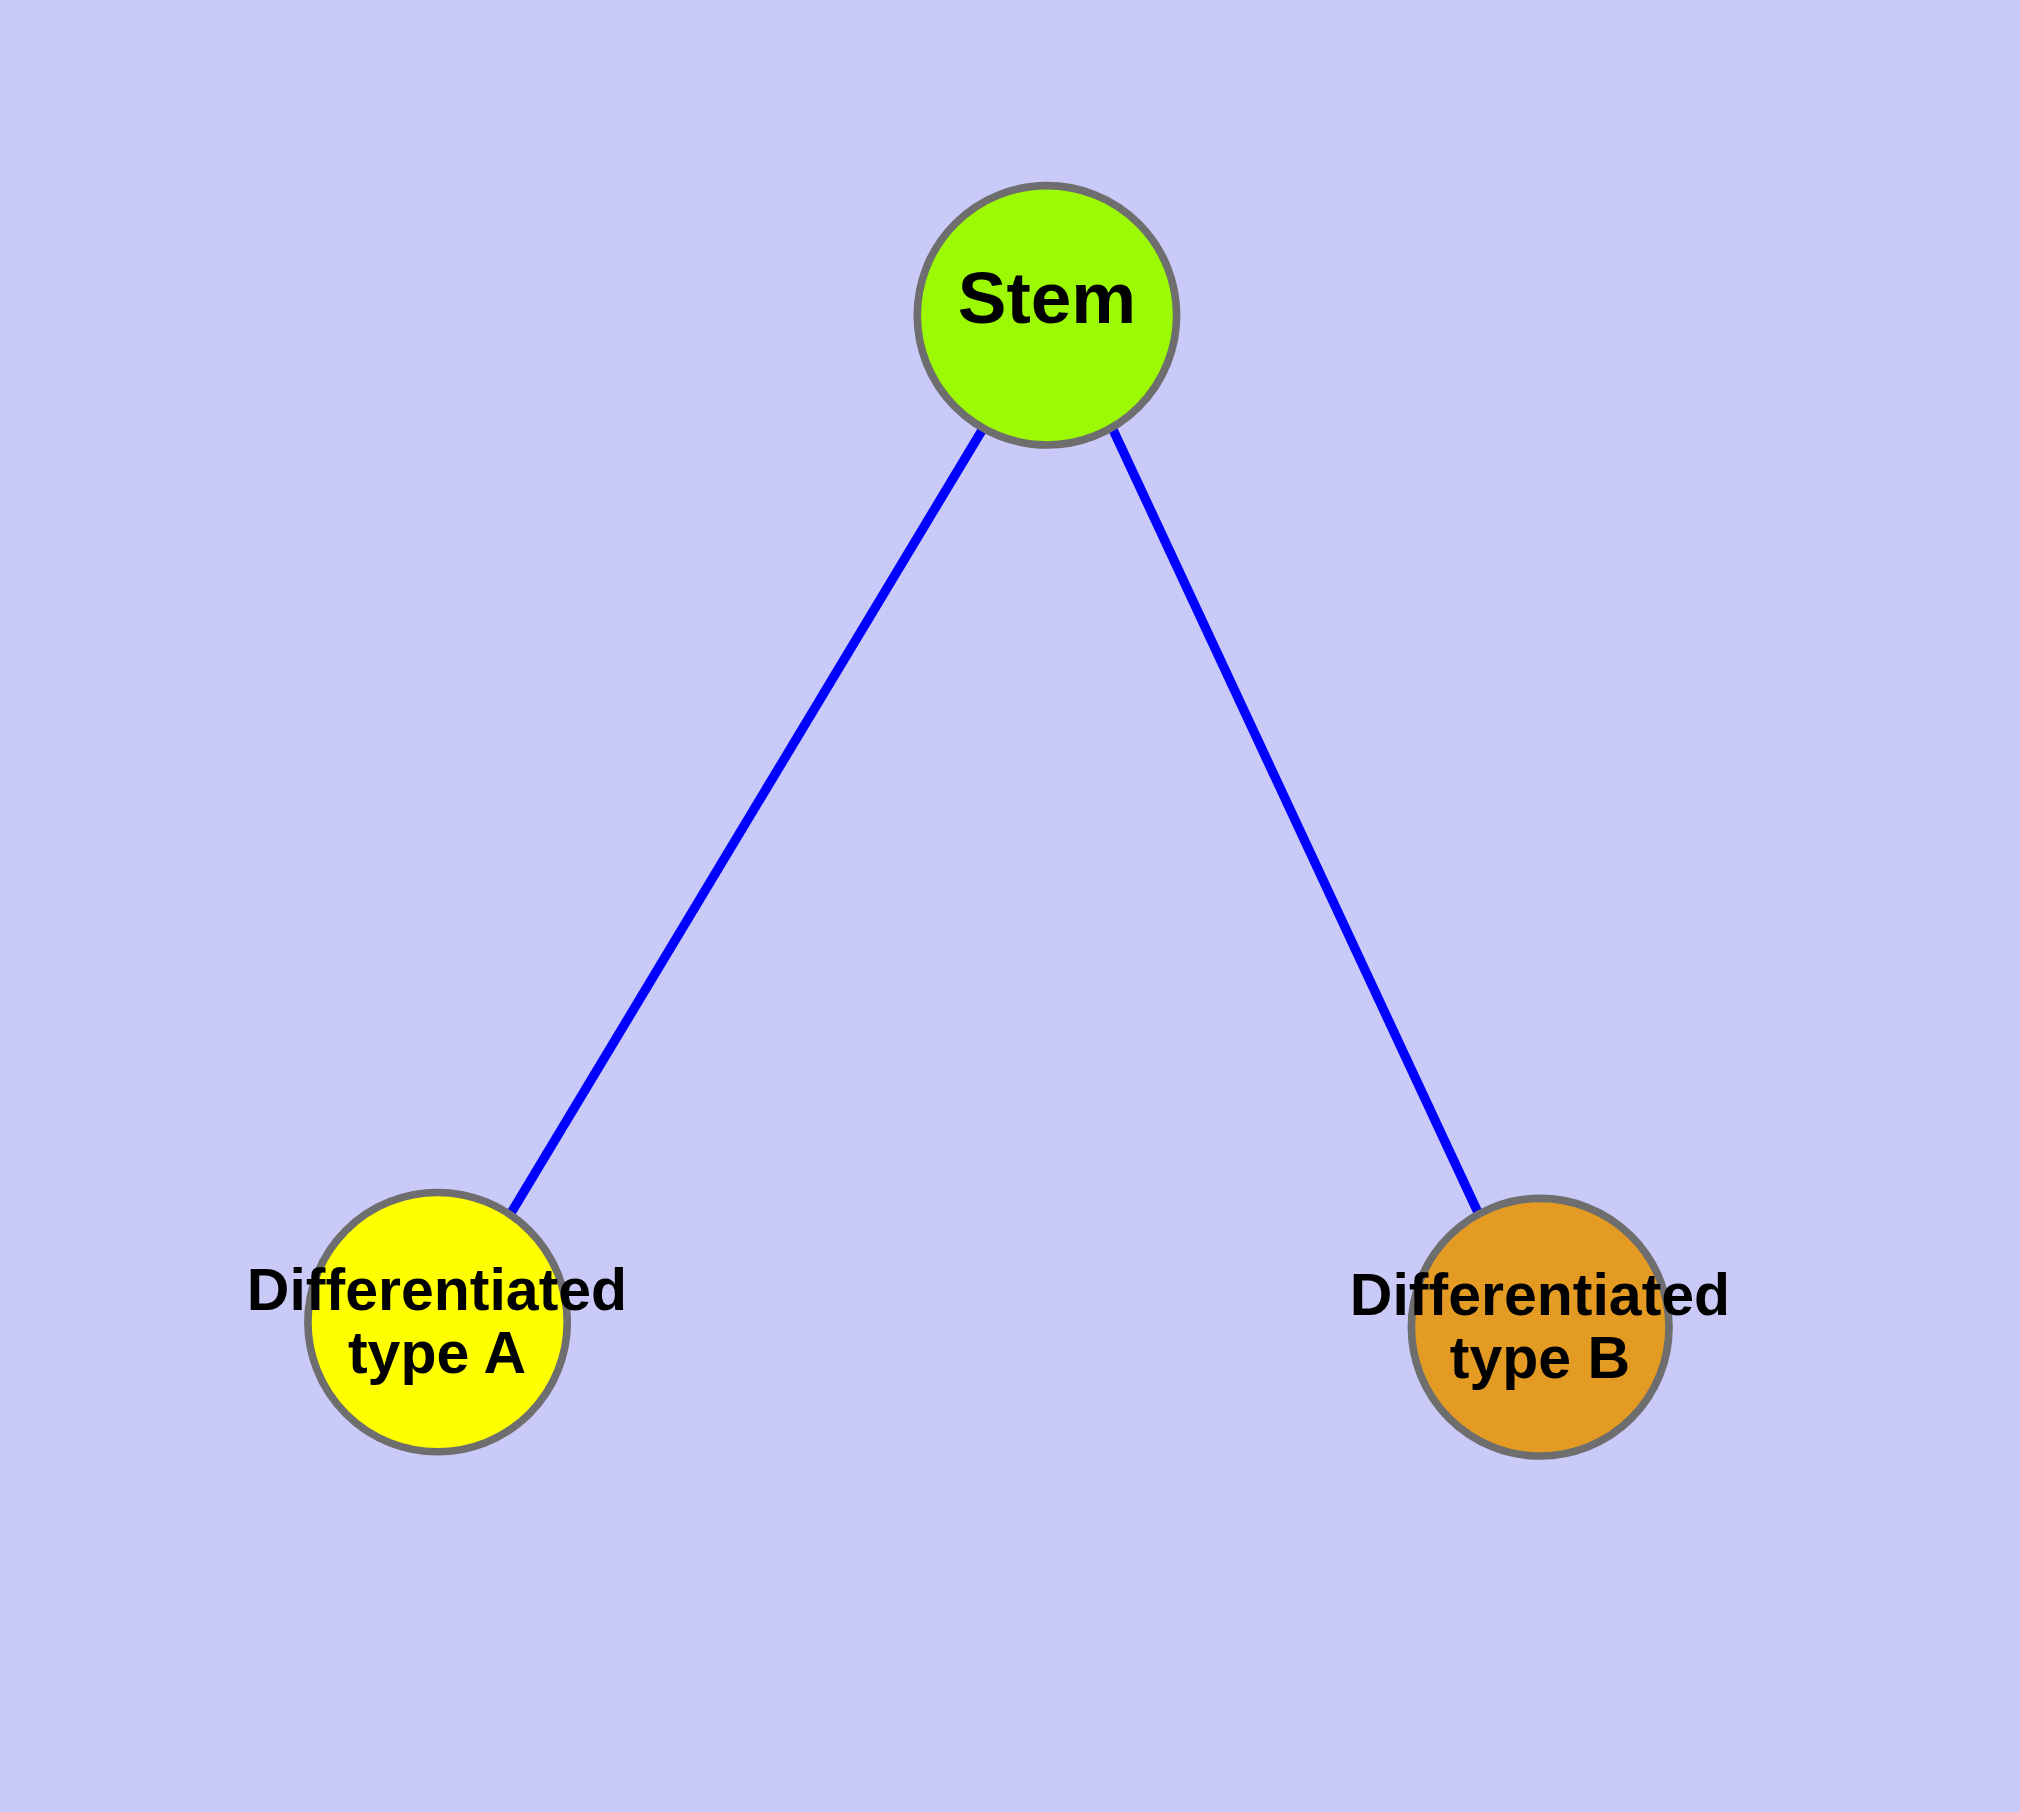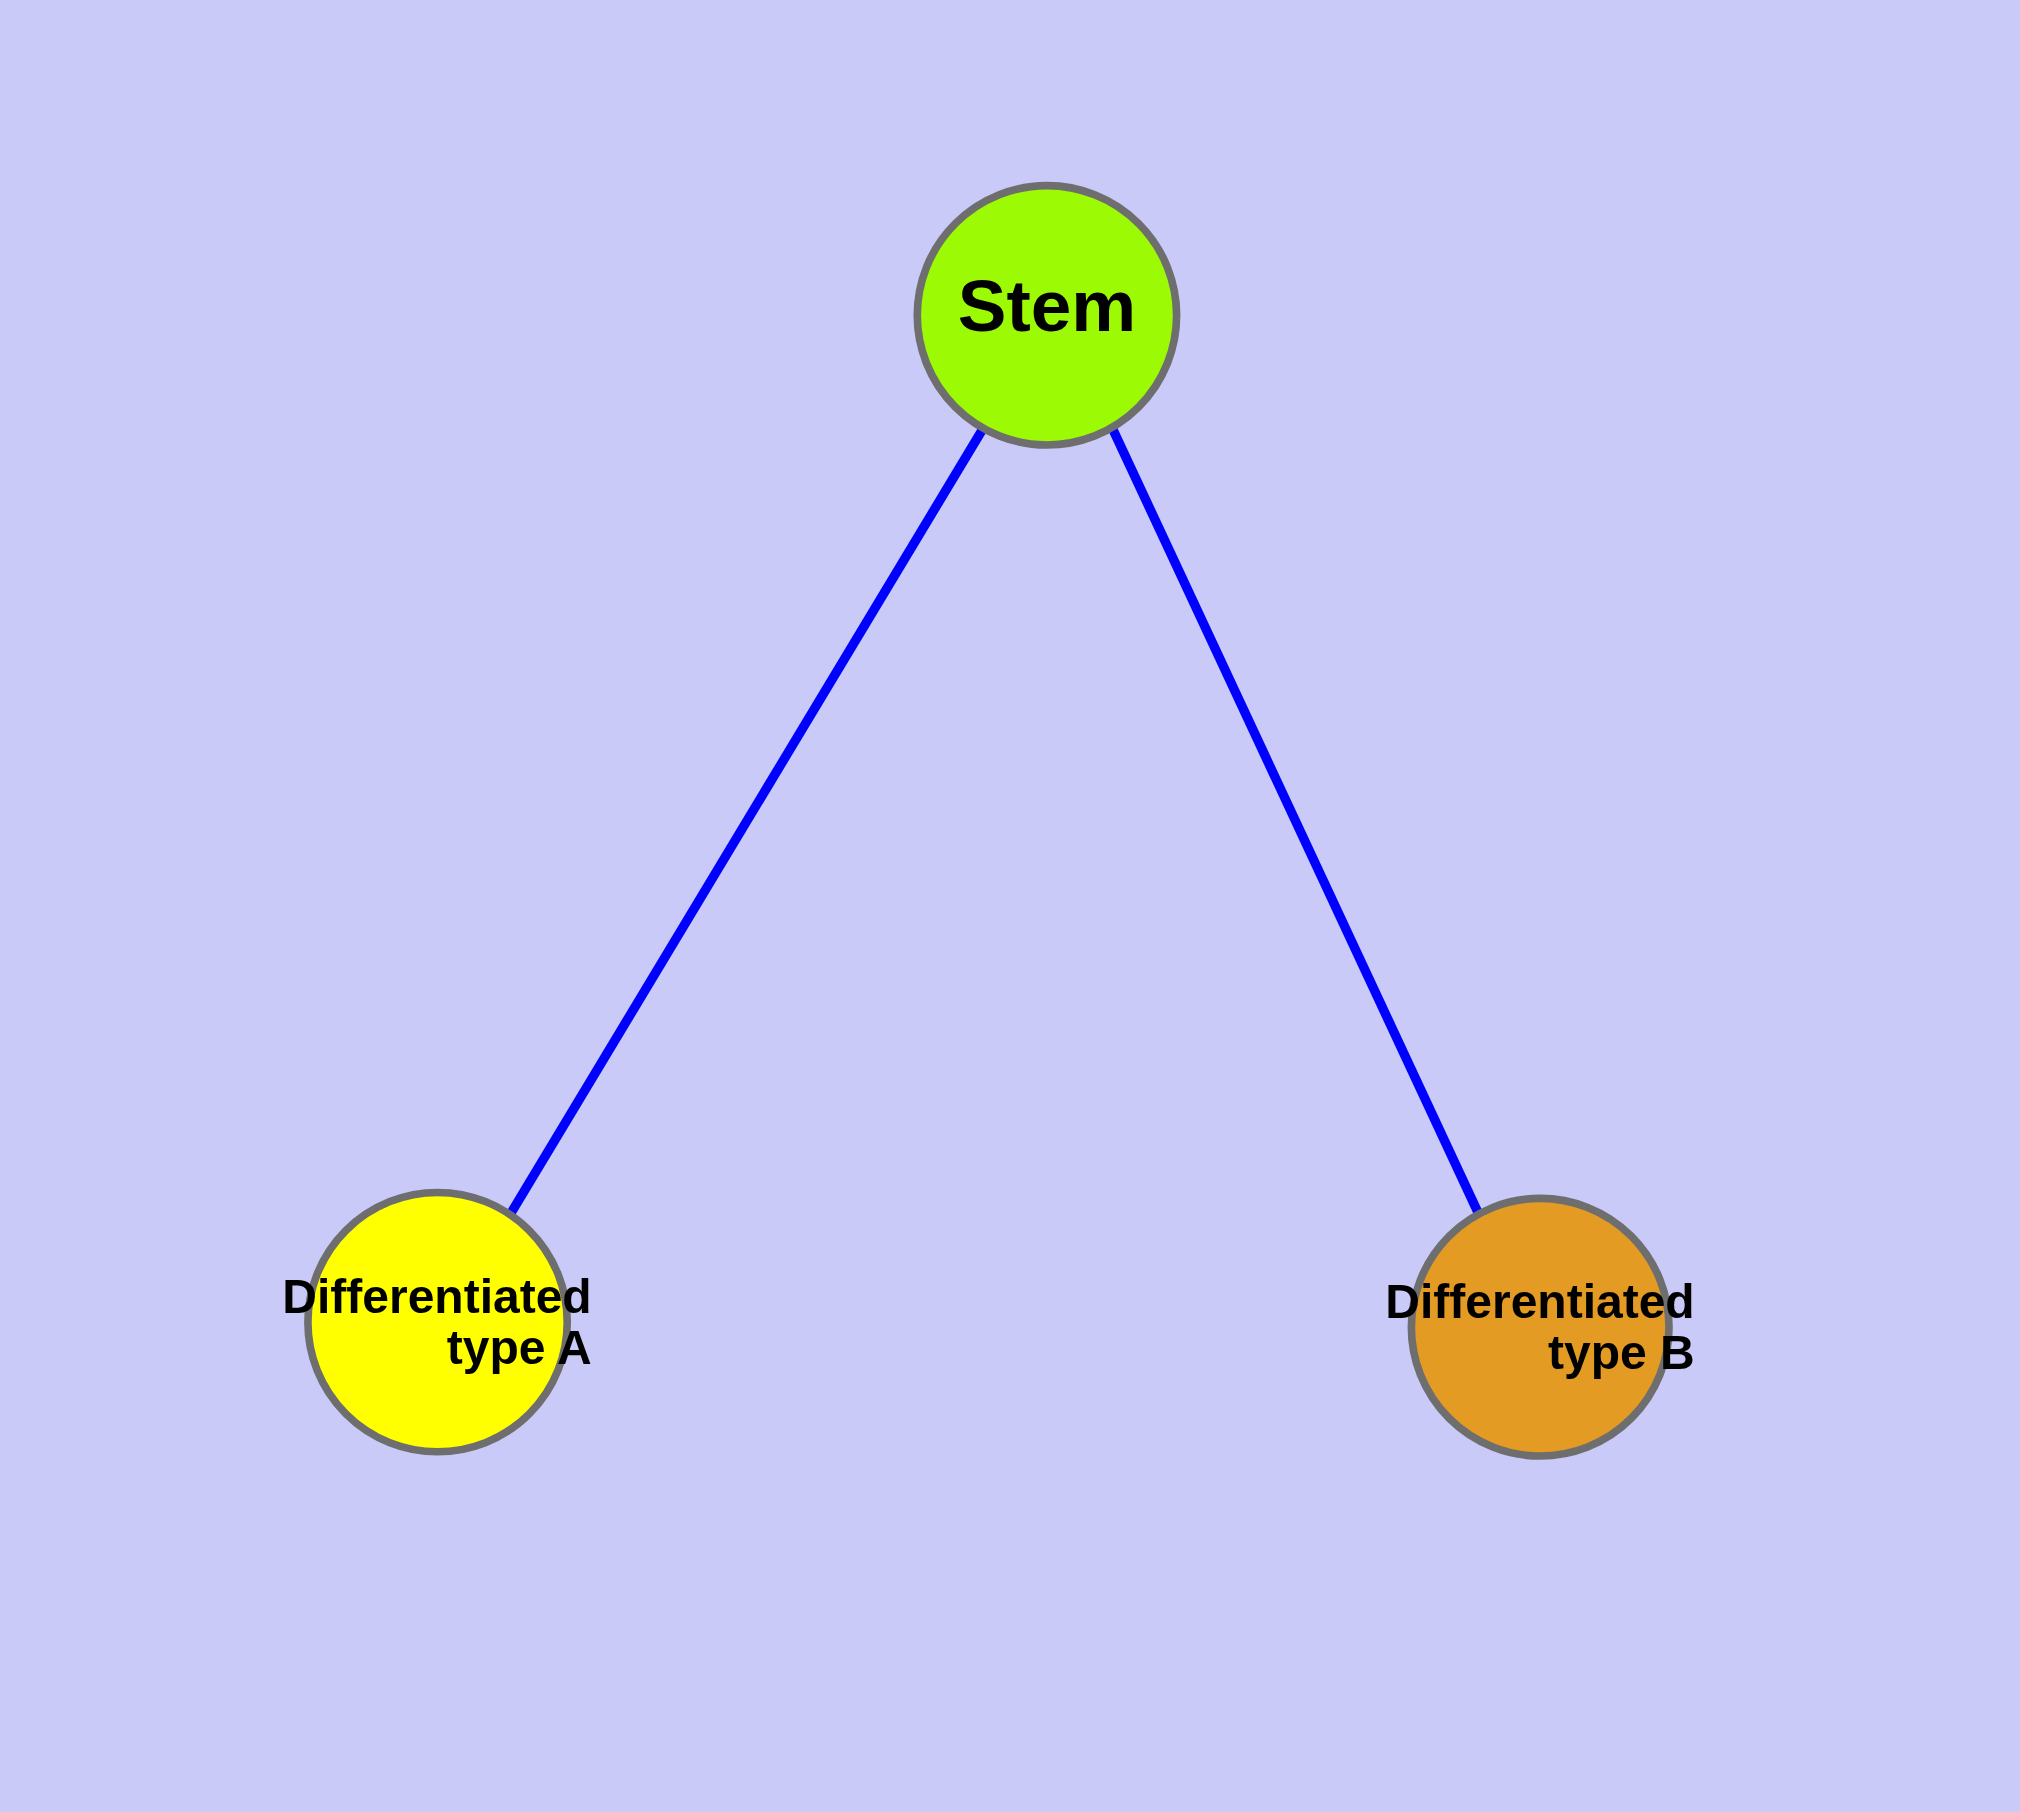--- a/index.html
+++ b/index.html
@@ -44,41 +44,40 @@
     text-align: center;
     line-height: 1.07;
     white-space: pre;
     pointer-events: none;
     transform: translate(-50%, -50%);
   }
   .label-stem {
     font-size: 73px;
   }
   .label-leaf {
-    font-size: 48px;
-    text-align: right;
+    font-size: 59px;
   }
 </style>
 </head>
 <body>
 
 <div id="canvas" style="width: 2021px; height: 1812px; background: rgb(202, 202, 248);">
 
   <svg id="graph-svg" viewBox="0 0 2384 2138">
     <g>
       <line class="edge-line" x1="1160" y1="505" x2="601" y2="1434" stroke="#0000ff" stroke-width="11"></line>
       <line class="edge-line" x1="1313" y1="507" x2="1748" y2="1440" stroke="#0000ff" stroke-width="11"></line>
     </g>
     <g>
       <circle class="node-circle" cx="1235" cy="372" r="153" fill="#9cfb04" stroke="#6e6e6e" stroke-width="9"></circle>
       <circle class="node-circle" cx="516" cy="1560" r="153" fill="#ffff00" stroke="#6e6e6e" stroke-width="9"></circle>
       <circle class="node-circle" cx="1817" cy="1566" r="152" fill="#e39b24" stroke="#6e6e6e" stroke-width="9"></circle>
     </g>
   </svg>
 
-  <div class="node-label label-stem" style="left: 1047px; top: 306px;">Stem</div>
+  <div class="node-label label-stem" style="left: 1047px; top: 298px;">Stem</div>
   <div class="node-label label-leaf" style="left: 437px; top: 1322px;">Differentiated
 type A</div>
   <div class="node-label label-leaf" style="left: 1540px; top: 1327px;">Differentiated
 type B</div>
 
 </div>
 
 
 </body></html>

